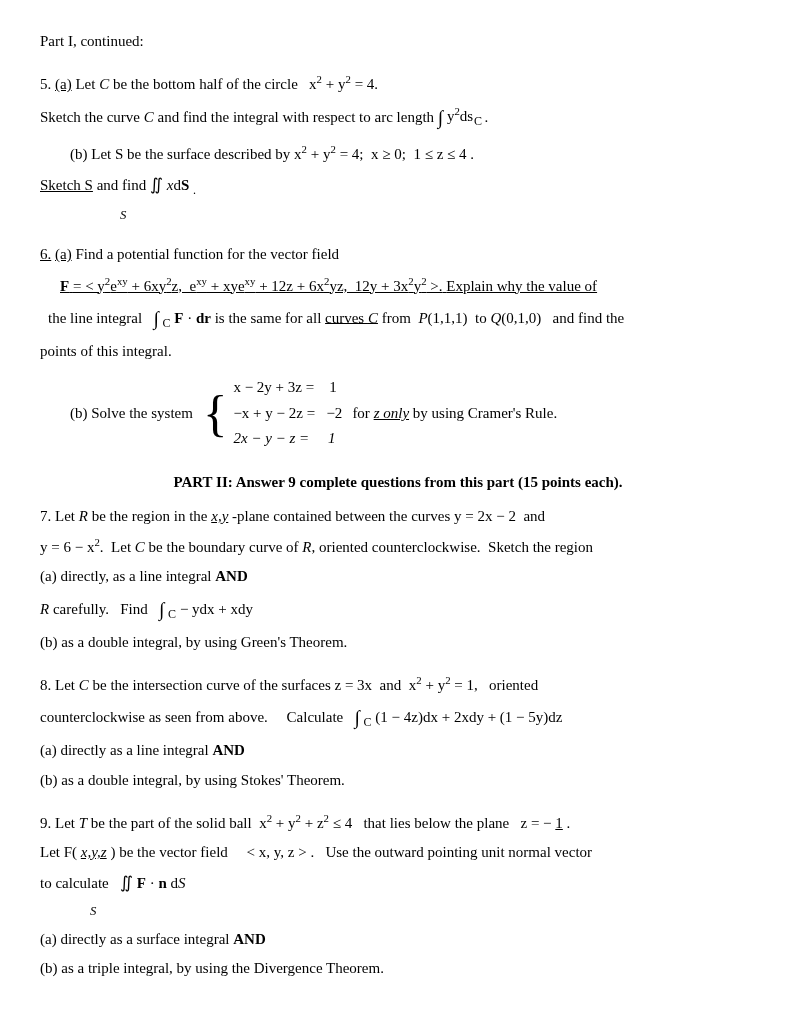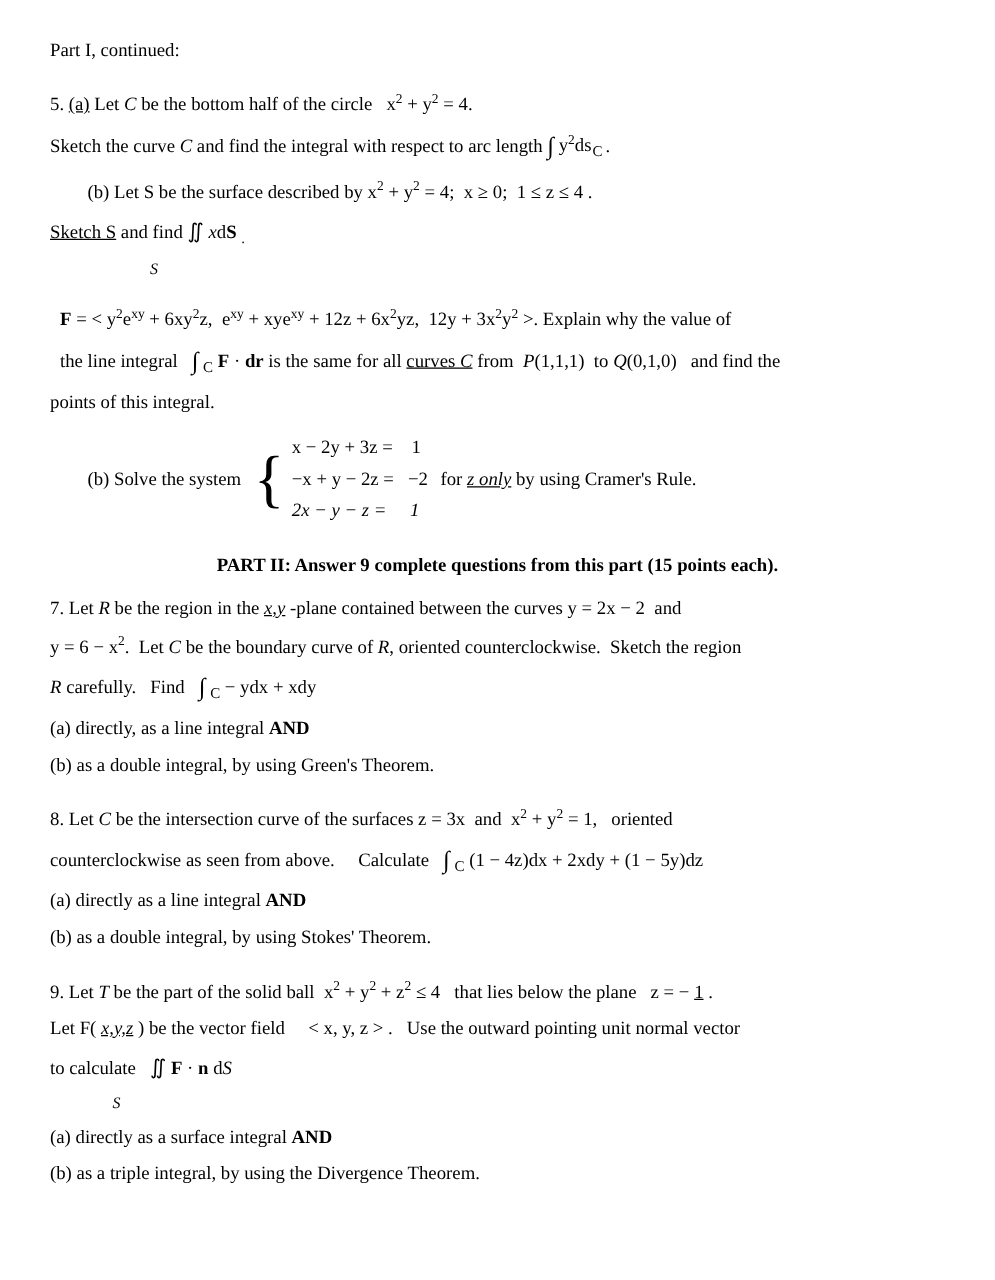--- a/index.html
+++ b/index.html
@@ -57,21 +57,26 @@
     <span class="bold underline">Sketch S</span>
     <span> and find </span>
     <span style="font-size:1.1em;">∬</span>
     <span> <em>x</em>d<strong>S</strong></span>
     <span style="font-size:0.8em; vertical-align:sub;"> .</span>
   </p>
   <p style="margin-left:80px; font-size:0.85em;"><em>S</em></p>
 </div>
 
 <div class="section" style="margin-top:16px;">
-  <p style="margin-left:8px;">
+  <p>
+    <span class="underline bold">6.</span>
+    <span class="underline"> (a)</span>
+    <span> Find a potential function for the vector field</span>
+  </p>
+  <p style="margin-left:20px;text-decoration:underline;">
     <strong>F</strong>
     <span> = &lt; y<sup>2</sup>e<sup>xy</sup> + 6xy<sup>2</sup>z,&nbsp; e<sup>xy</sup> + xye<sup>xy</sup> + 12z + 6x<sup>2</sup>yz,&nbsp; 12y + 3x<sup>2</sup>y<sup>2</sup> &gt;.</span>
     <span> Explain why the value of</span>
   </p>
   <p style="margin-left:8px;">
     <span>the line integral &nbsp;</span>
     <span style="font-size:1.3em; vertical-align:middle;">∫</span>
     <span style="font-size:0.8em; vertical-align:sub;">C</span>
     <span> <strong>F</strong> · <strong>dr</strong></span>
     <span> is the same for all </span>
@@ -107,28 +112,28 @@
   <p>
     <span class="bold">7.</span>
     <span> Let <em>R</em> be the region in the </span>
     <span class="underline"><em>x,y</em></span>
     <span>-plane contained between the curves y = 2x − 2 &nbsp;and</span>
   </p>
   <p>
     <span>y = 6 − x<sup>2</sup>. &nbsp;Let <em>C</em> be the boundary curve of <em>R</em>, oriented counterclockwise. &nbsp;Sketch the region</span>
   </p>
   <p>
+    <span class="bold">(a)</span>
+    <span> directly, as a line integral <strong>AND</strong></span>
+  </p>
+  <p>
     <span><em>R</em> carefully. &nbsp; Find &nbsp;</span>
     <span style="font-size:1.3em; vertical-align:middle;">∫</span>
     <span style="font-size:0.8em; vertical-align:sub;">C</span>
     <span> − ydx + xdy</span>
-  </p>
-  <p>
-    <span class="bold">(a)</span>
-    <span> directly, as a line integral <strong>AND</strong></span>
   </p>
   <p>
     <span class="bold">(b)</span>
     <span> as a double integral, by using Green's Theorem.</span>
   </p>
 </div>
 
 <div class="section" style="margin-top:10px;">
   <p>
     <span class="bold">8.</span>

